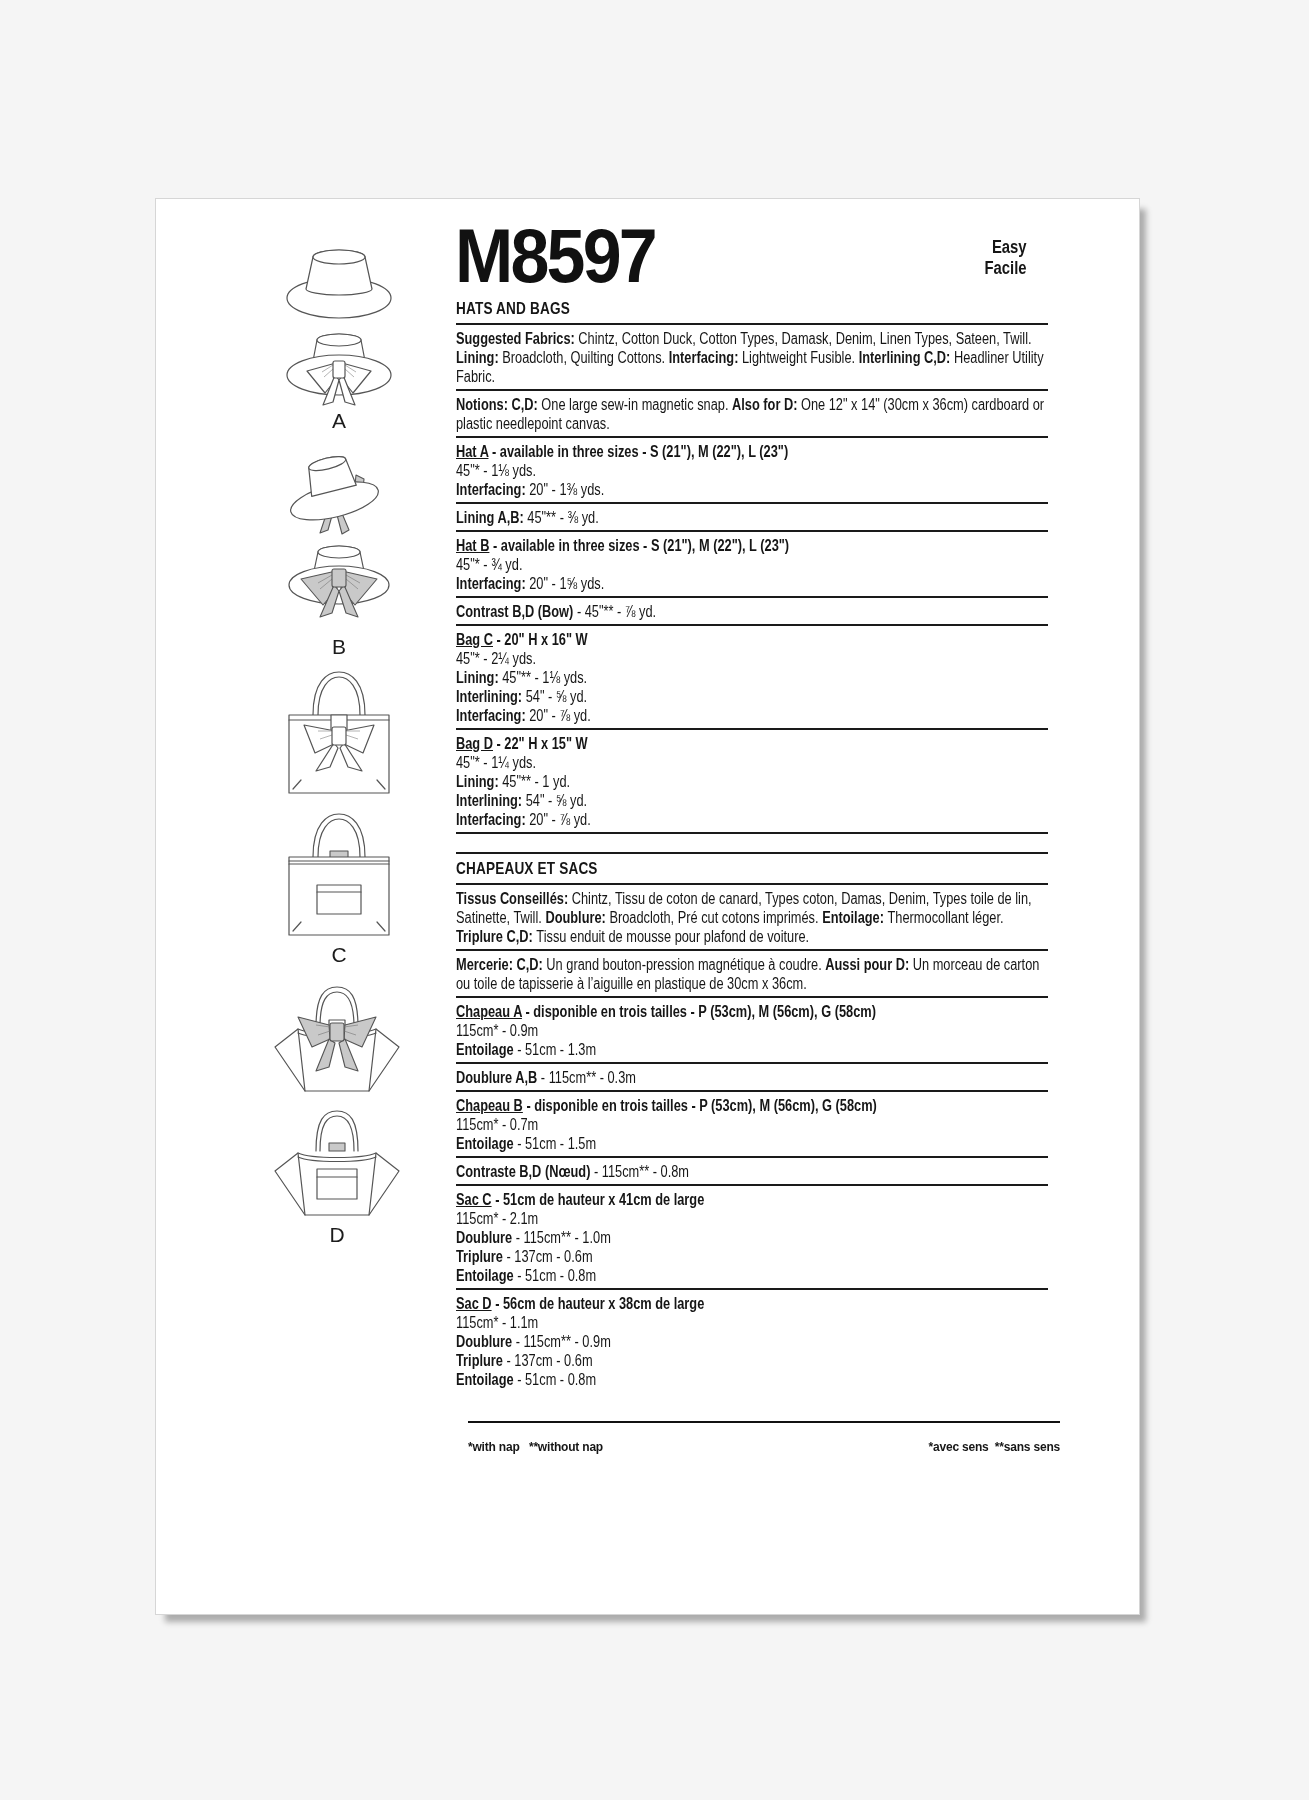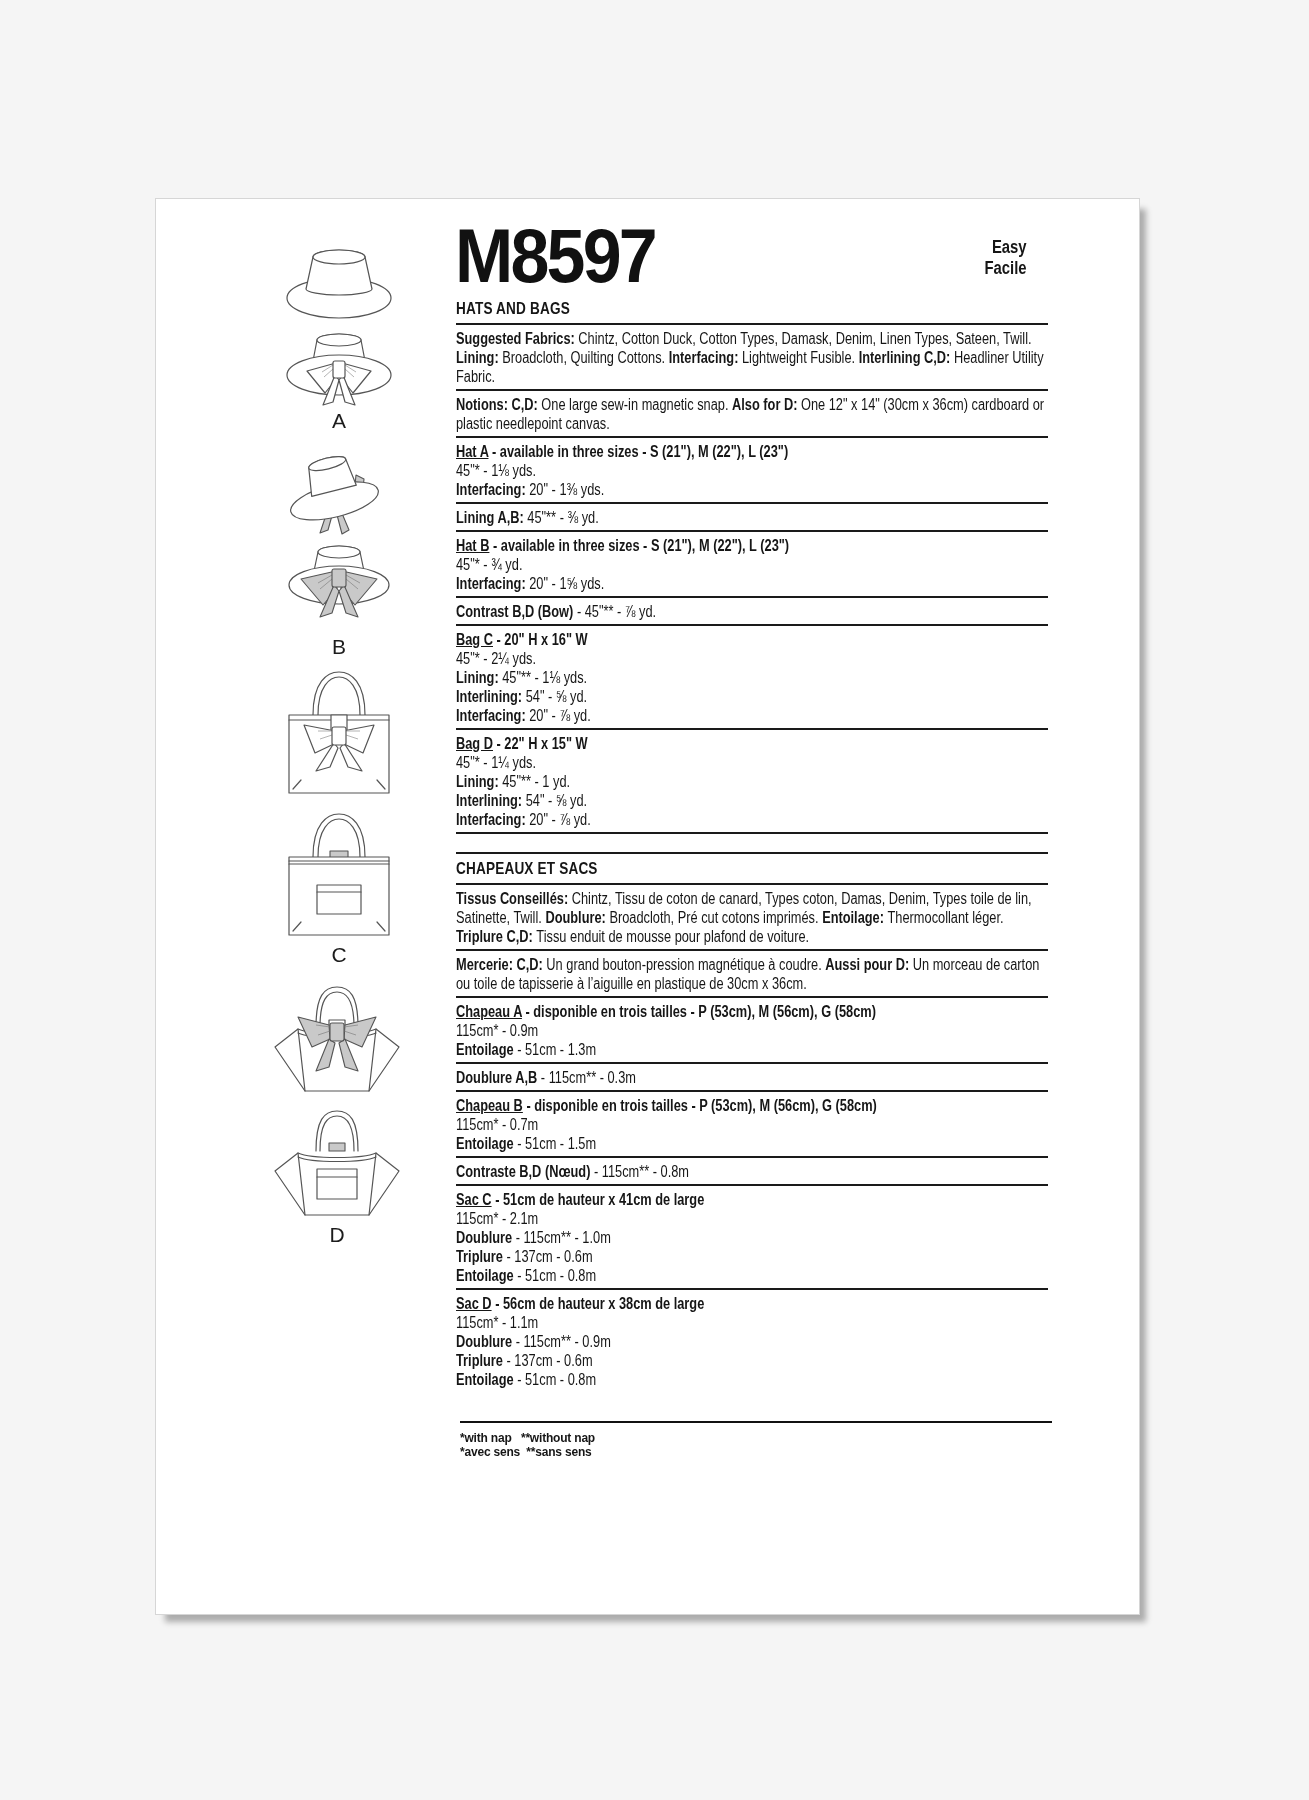--- a/index.html
+++ b/index.html
@@ -22,23 +22,23 @@
         border-bottom:2px solid #1a1a1a;padding-bottom:4px;margin-bottom:4px;}
   .section-fr{margin-top:18px;}
   .section-fr .section-header{border-top:2px solid #1a1a1a;padding-top:5px;}
   .block{border-bottom:2px solid #1a1a1a;padding-bottom:3px;margin-bottom:4px;}
   .block.no-rule{border-bottom:none;}
   .line{font-size:16px;line-height:19px;min-height:19px;}
   .seg-t{font-weight:400;}
   .seg-b{font-weight:700;}
   .seg-bu{font-weight:700;text-decoration:underline;}
   
-  .footnotes{position:absolute;left:304px;top:1222px;width:592px;border-top:2.5px solid #111;
-        padding-top:8px;display:flex;justify-content:space-between;
-        font-size:12px;font-weight:700;letter-spacing:-0.2px;flex-direction:column;}
+  .footnotes{position:absolute;left:312px;top:1222px;width:592px;border-top:2.5px solid #111;
+        padding-top:17px;display:flex;justify-content:space-between;
+        font-size:12px;font-weight:700;letter-spacing:-0.2px;}
   
   .art{stroke:#555;stroke-width:1.2;fill:#fff;stroke-linejoin:round;stroke-linecap:round;}
   .art-n{stroke:#555;stroke-width:1.2;fill:none;stroke-linejoin:round;stroke-linecap:round;}
   .art-g{stroke:#555;stroke-width:1.1;fill:#c9c9c9;stroke-linejoin:round;}
   .crease{stroke:#a0a0a0;stroke-width:0.8;fill:none;}
   .crease-g{stroke:#8a8a8a;stroke-width:0.8;fill:none;}
 </style>
 </head>
 <body>
 

